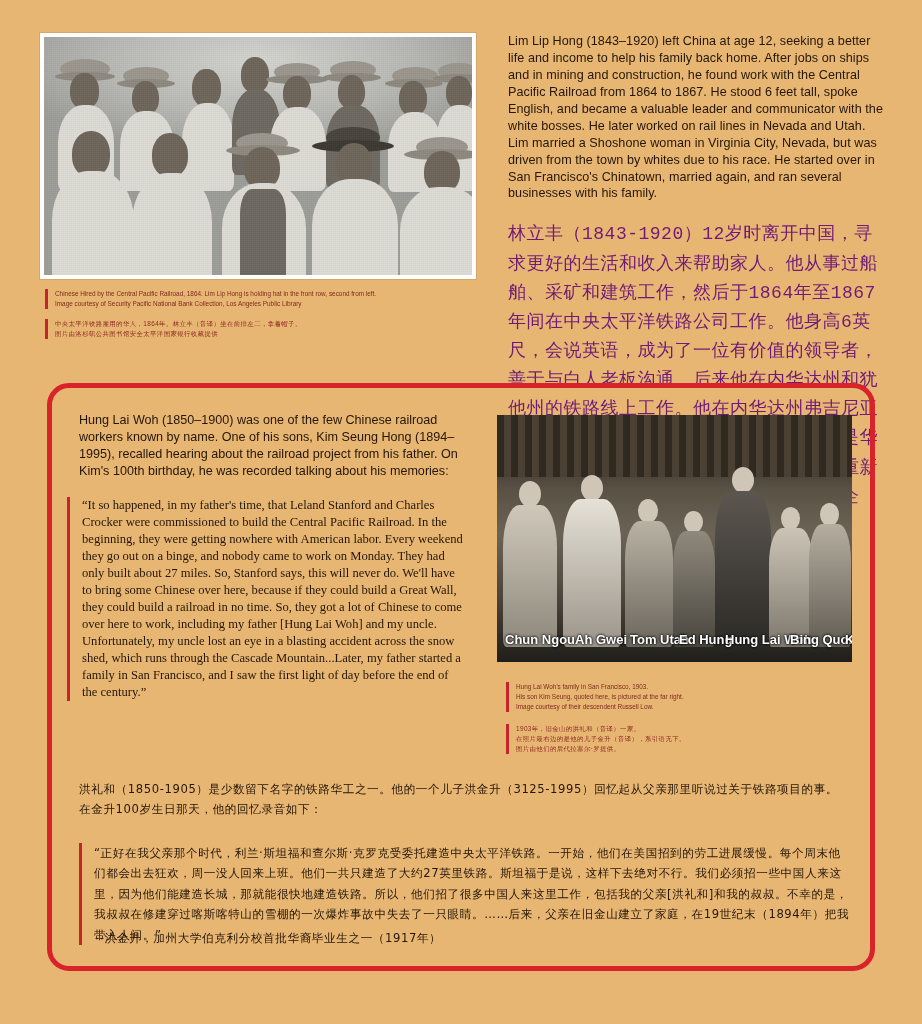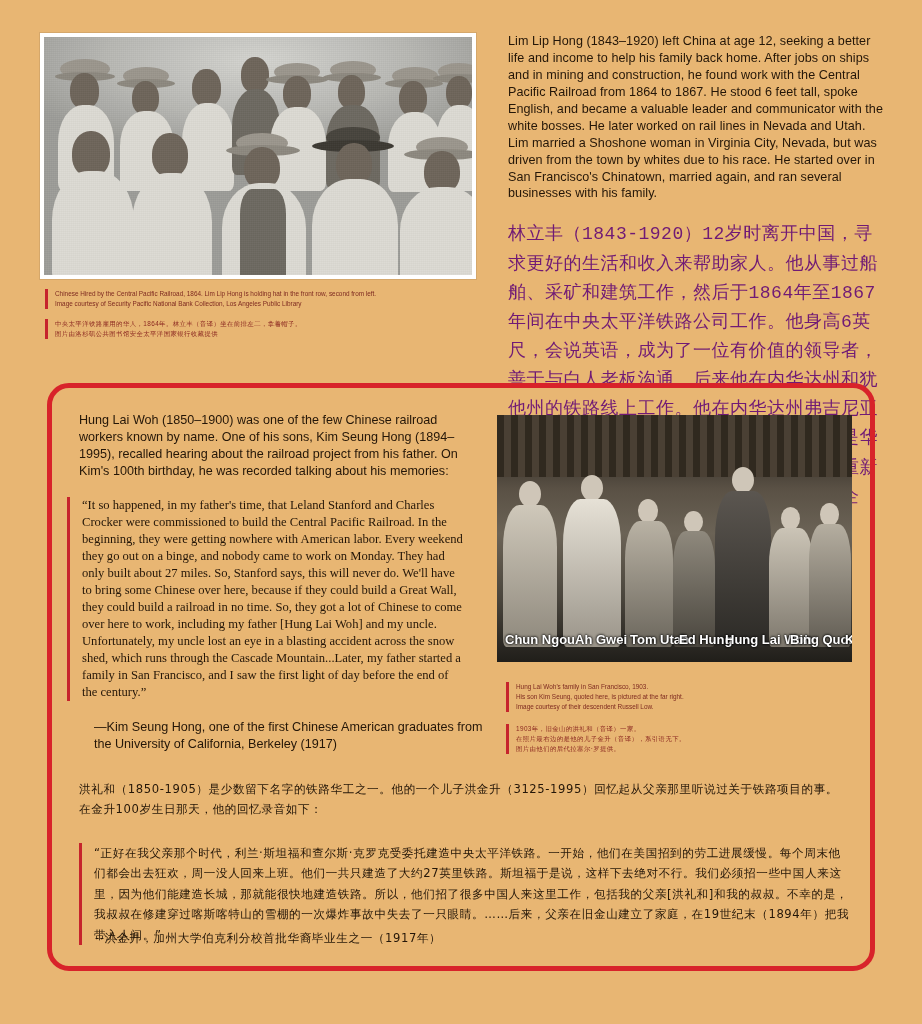--- a/index.html
+++ b/index.html
@@ -209,21 +209,20 @@
 
   <div class="rb-left">
     <div class="rb-intro">Hung Lai Woh (1850–1900) was one of the few Chinese railroad workers known by name. One of his sons, Kim Seung Hong (1894–1995), recalled hearing about the railroad project from his father. On Kim's 100th birthday, he was recorded talking about his memories:</div>
   </div>
 
   <div class="quote">
     <div class="q-bar"></div>
     <div class="q-text">“It so happened, in my father's time, that Leland Stanford and Charles Crocker were commissioned to build the Central Pacific Railroad. In the beginning, they were getting nowhere with American labor. Every weekend they go out on a binge, and nobody came to work on Monday. They had only built about 27 miles. So, Stanford says, this will never do. We'll have to bring some Chinese over here, because if they could build a Great Wall, they could build a railroad in no time. So, they got a lot of Chinese to come over here to work, including my father [Hung Lai Woh] and my uncle. Unfortunately, my uncle lost an eye in a blasting accident across the snow shed, which runs through the Cascade Mountain...Later, my father started a family in San Francisco, and I saw the first light of day before the end of the century.”</div>
   </div>
 
-  <div class="attrib">—Kim Seung Hong, one of the first Chinese American graduates from the University of California, Berkeley (1917)</div>
 
   <div class="photo2-wrap">
     <div class="fam">
       <div class="fam-bg"></div>
       <div class="drape"></div>
       <div class="fam-figs">
         <div class="ff" style="left:6px;top:66px;width:54px;height:166px;">
           <div class="fh" style="left:16px;top:0px;width:22px;height:26px;"></div>
           <div class="fb" style="left:0px;top:24px;width:54px;height:142px;background:linear-gradient(180deg,#cfc8ba,#8e887c);"></div>
         </div>

